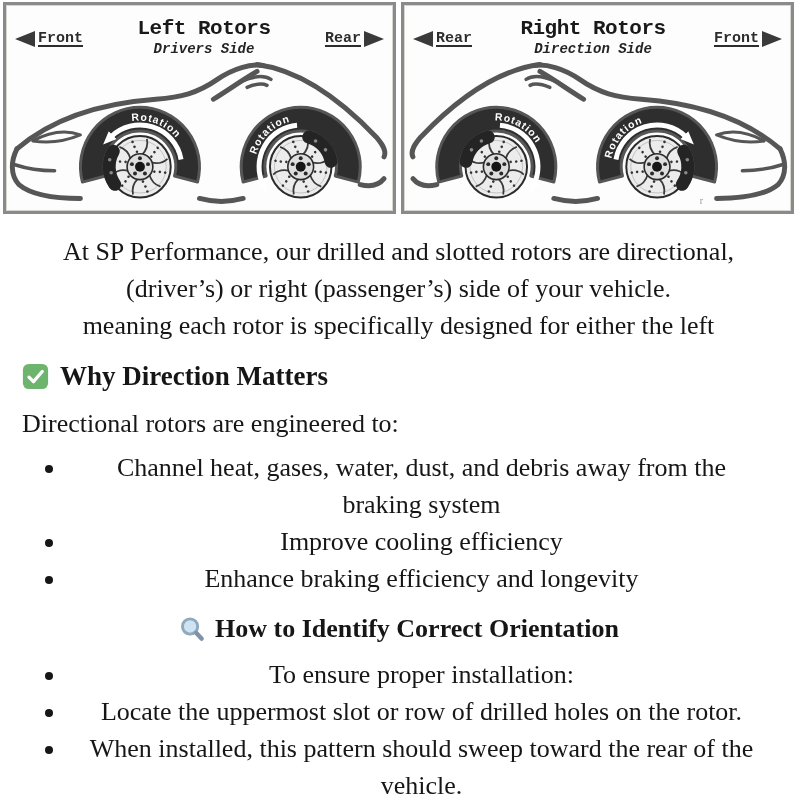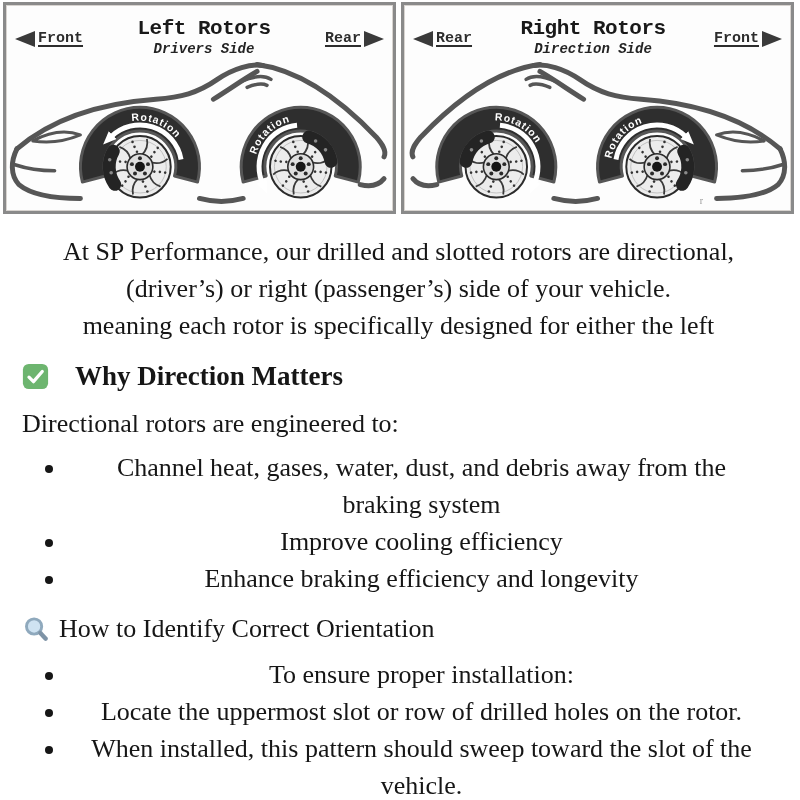--- a/index.html
+++ b/index.html
@@ -29,22 +29,22 @@
   .tri-right{border-left:20px solid #3a3a3a;margin-left:1px;}
   .titles{text-align:center;line-height:1;margin-top:1px;}
   .p-title{font-size:21px;font-weight:800;letter-spacing:-0.5px;color:#191919;}
   .p-sub{font-size:14px;font-weight:bold;font-style:italic;margin-top:3px;color:#242424;}
   svg.car{display:block;width:385px;height:158px;margin:2px auto 0 auto;}
   
   .article{padding:19px 25px 0 22px;font-size:26px;}
   .ln{display:block;line-height:37px;text-align:center;}
   .intro{margin:0;}
   h2{margin:0;display:flex;align-items:center;font-family:"Liberation Serif",serif;}
-  .h-check{margin-top:17px;font-size:27px;font-weight:bold;gap:26px;}
-  .h-mag{margin-top:17px;font-size:26px;font-weight:normal;gap:8px;}
+  .h-check{margin-top:17px;font-size:27px;font-weight:bold;gap:11px;}
+  .h-mag{margin-top:17px;font-size:26px;font-weight:bold;gap:8px;justify-content:center;}
   .emoji{display:inline-flex;flex:0 0 auto;}
   .lead{margin:13px 0 0 0;line-height:37px;}
   ul{margin:7px 0 0 0;padding-left:45px;list-style:disc;}
   ul.second{margin-top:12px;}
   li{line-height:36.5px;padding-left:1px;}
 </style>
 </head>
 <body>
 
 <svg width="0" height="0" style="position:absolute" aria-hidden="true">
@@ -216,17 +216,17 @@
   </h2>
 
   <ul class="second">
     <li>
       <span class="ln">To ensure proper installation:</span>
     </li>
     <li>
       <span class="ln">Locate the uppermost slot or row of drilled holes on the rotor.</span>
     </li>
     <li>
-      <span class="ln">When installed, this pattern should sweep toward the slot of the</span>
+      <span class="ln">When installed, this pattern should sweep toward the rear of the</span>
       <span class="ln">vehicle.</span>
     </li>
   </ul>
 </div>
 
 </body></html>

